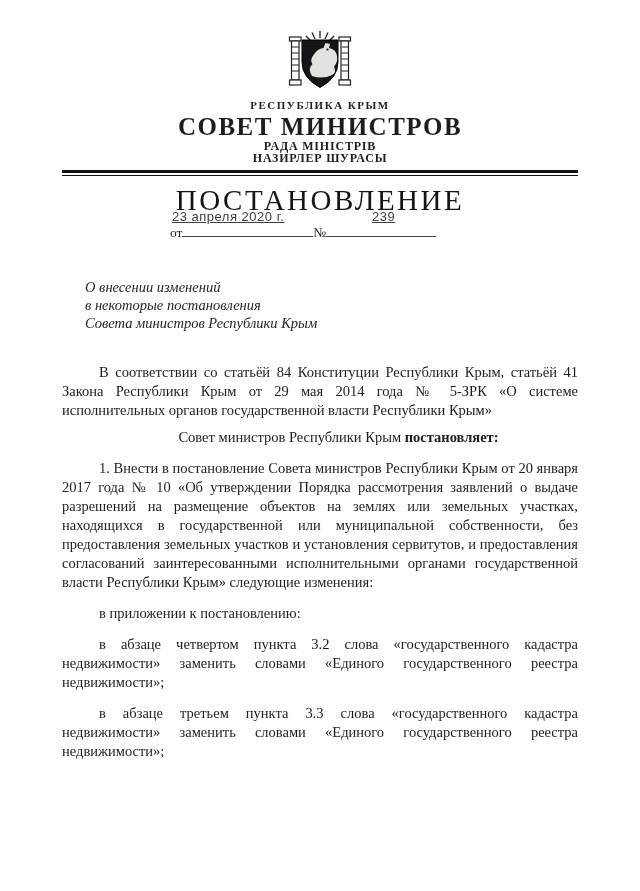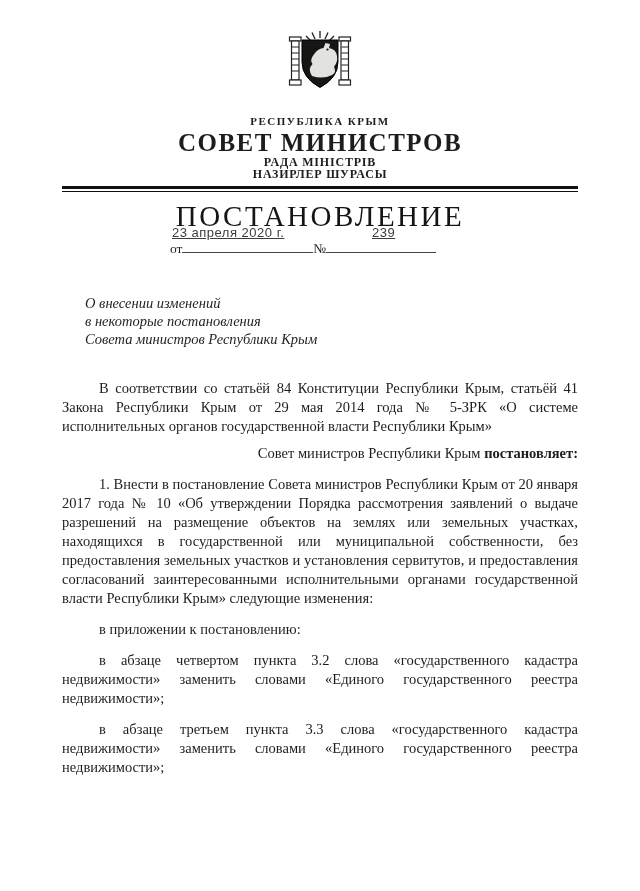--- a/index.html
+++ b/index.html
@@ -10,21 +10,21 @@
     background:#ffffff;
     color:#1d1d1d;
     font-family:"Liberation Serif","DejaVu Serif",serif;
     overflow:hidden;
     box-shadow:0 0 6px rgba(0,0,0,.25);
   }
   
   .letterhead { text-align:center; padding-top:30px; }
   .emblem { width:66px; height:64px; display:inline-block; }
   .republic {
-    margin-top:17px;
+    margin-top:1px;
     font-size:11px; font-weight:bold; letter-spacing:1.5px;
   }
   .council {
     margin-top:2px;
     font-size:25px; font-weight:bold; letter-spacing:1.5px;
     line-height:28px;
   }
   .rada, .nazirler {
     font-size:12px; font-weight:bold; letter-spacing:0.8px;
     line-height:11.5px;
@@ -72,21 +72,21 @@
   }
   
   .body { margin:0 62px; }
   .para {
     margin:12px 0 0 0;
     font-size:14.5px; line-height:19px;
     text-align:justify; text-indent:37px;
     color:#1d1d1d;
   }
   .para.first { margin-top:31px; }
-  .para.resolves { margin-top:8px; text-align:right;font-family:Liberation Serif, serif; }
+  .para.resolves { margin-top:8px; text-align:center;font-family:Liberation Serif, serif; }
   .para b { font-weight:bold; }
 </style>
 </head>
 <body>
 
 <div class="page">
 
   <div class="letterhead">
     <svg class="emblem" viewBox="0 0 66 64" xmlns="http://www.w3.org/2000/svg" aria-hidden="true">
 

